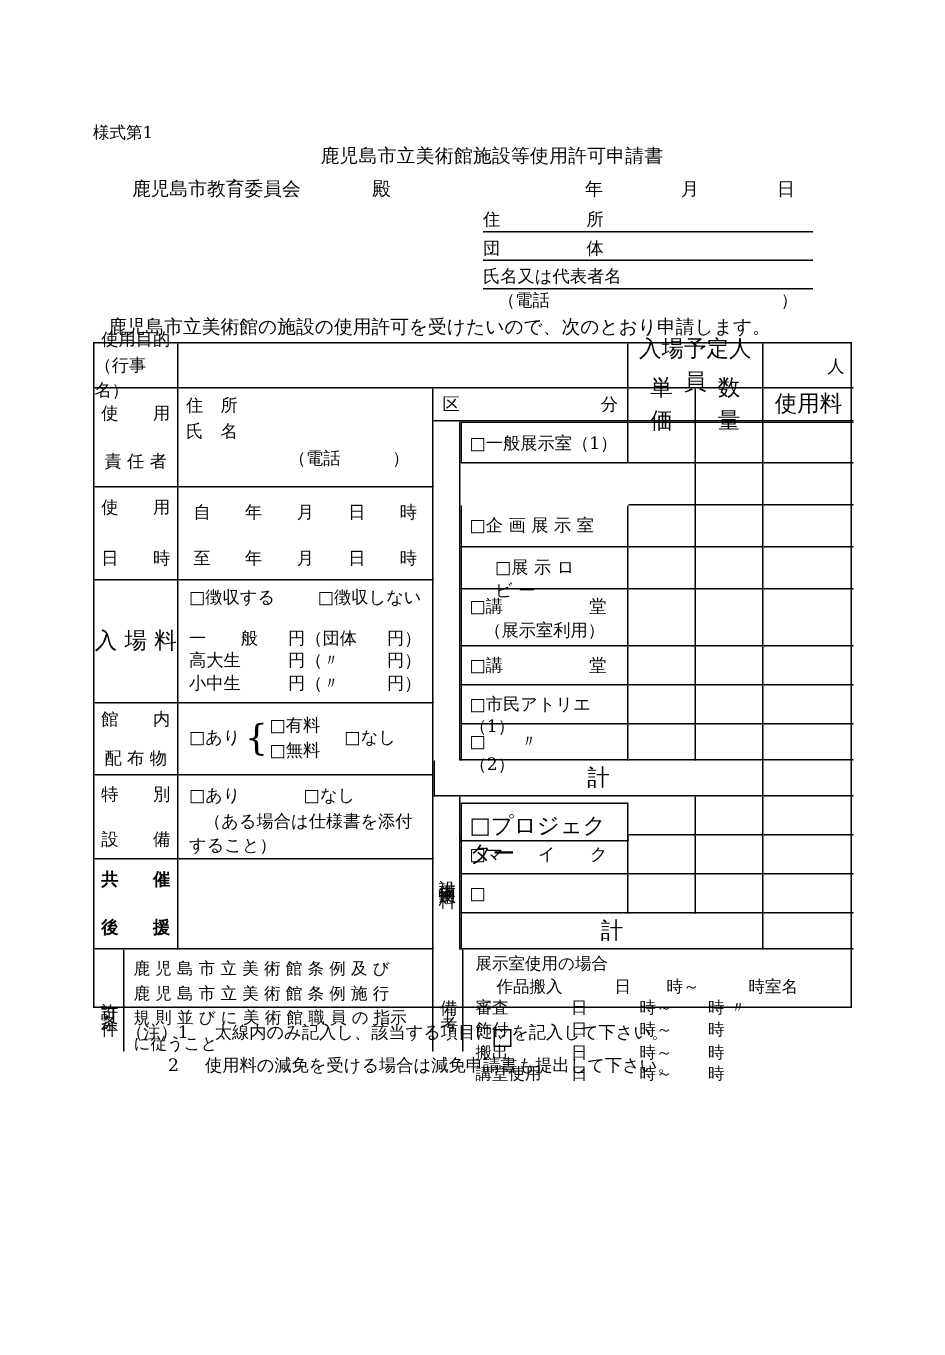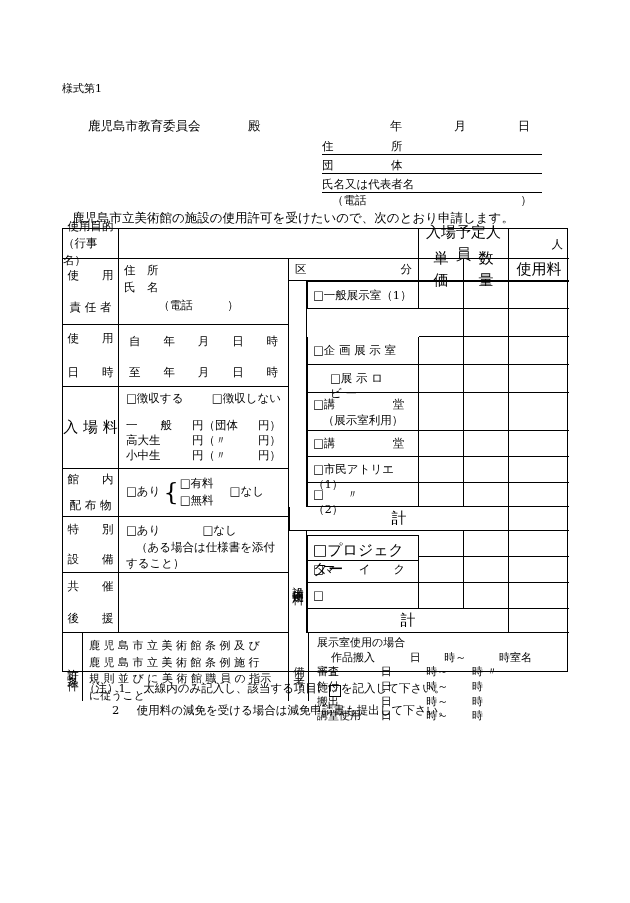--- a/index.html
+++ b/index.html
@@ -58,20 +58,21 @@
   .note-line{display:block;}
   .cbmark{display:inline-block;border:1px solid #000;width:10px;height:10px;
           line-height:9px;text-align:center;font-size:9px;vertical-align:-1px;}
 </style>
 </head>
 <body>
 
 <div class="page">
 
   <div class="form-no">様式第1</div>
+  <div class="doc-title">鹿児島市立美術館施設等使用許可申請書</div>
   <div class="addressee">鹿児島市教育委員会</div>
   <div class="honorific">殿</div>
 
   <div class="datefield">
     <span>年</span>
     <span>月</span>
     <span>日</span>
   </div>
 
   <div class="applicant">
@@ -114,21 +115,21 @@
     <div class="cell bb lbl-c" style="left:446px;top:30px;width:60px;height:22px;">使用料</div>
 
     <div class="cell br bb lbl-v" style="left:0;top:30px;width:56px;height:66px;">
       <span>使　　用</span>
       <span style="height:14px"></span>
       <span>責 任 者</span>
     </div>
     <div class="cell br bb pad" style="left:56px;top:30px;width:170px;height:66px;">
       <div>住　所</div>
       <div>氏　名</div>
-      <div style="text-align:center;padding-right:10px;">（電話　　　）</div>
+      <div style="text-align:right;padding-right:10px;">（電話　　　）</div>
     </div>
 
     <div class="cell br bb lbl-v" style="left:0;top:96px;width:56px;height:62px;">
       <span>使　　用</span>
       <span style="height:16px"></span>
       <span>日　　時</span>
     </div>
     <div class="cell br bb" style="left:56px;top:96px;width:170px;height:62px;padding:9px 10px;font-size:11.5px;">
       <div class="just">
         <span>自</span>
@@ -195,21 +196,21 @@
     </div>
     <div class="cell br bb" style="left:56px;top:288px;width:170px;height:56px;padding:5px 7px;font-size:11.5px;line-height:1.45;">
       <div style="display:flex;">
         <span class="chk">□あり</span>
         <span class="chk" style="margin-left:42px;">□なし</span>
       </div>
       <div style="padding-left:10px;">（ある場合は仕様書を添付</div>
       <div>すること）</div>
     </div>
 
-    <div class="cell br thick-b lbl-v" style="left:0;top:344px;width:56px;height:60px;">
+    <div class="cell br thick-b lbl-v" style="left:0;top:344px;width:56px;height:60px;font-weight:bold;">
       <span>共　　催</span>
       <span style="height:14px"></span>
       <span>後　　援</span>
     </div>
     <div class="cell br thick-b" style="left:56px;top:344px;width:170px;height:60px;"></div>
 
     <div class="cell br" style="left:226px;top:52px;width:18px;height:226px;"></div>
 
     <div class="cell bb br thick-t thick-l" style="left:244px;top:52px;width:112px;height:28px;padding:6px 5px;font-size:11.5px;">□一般展示室（1）</div>
     <div class="cell bb br thick-t" style="left:356px;top:52px;width:45px;height:28px;"></div>

